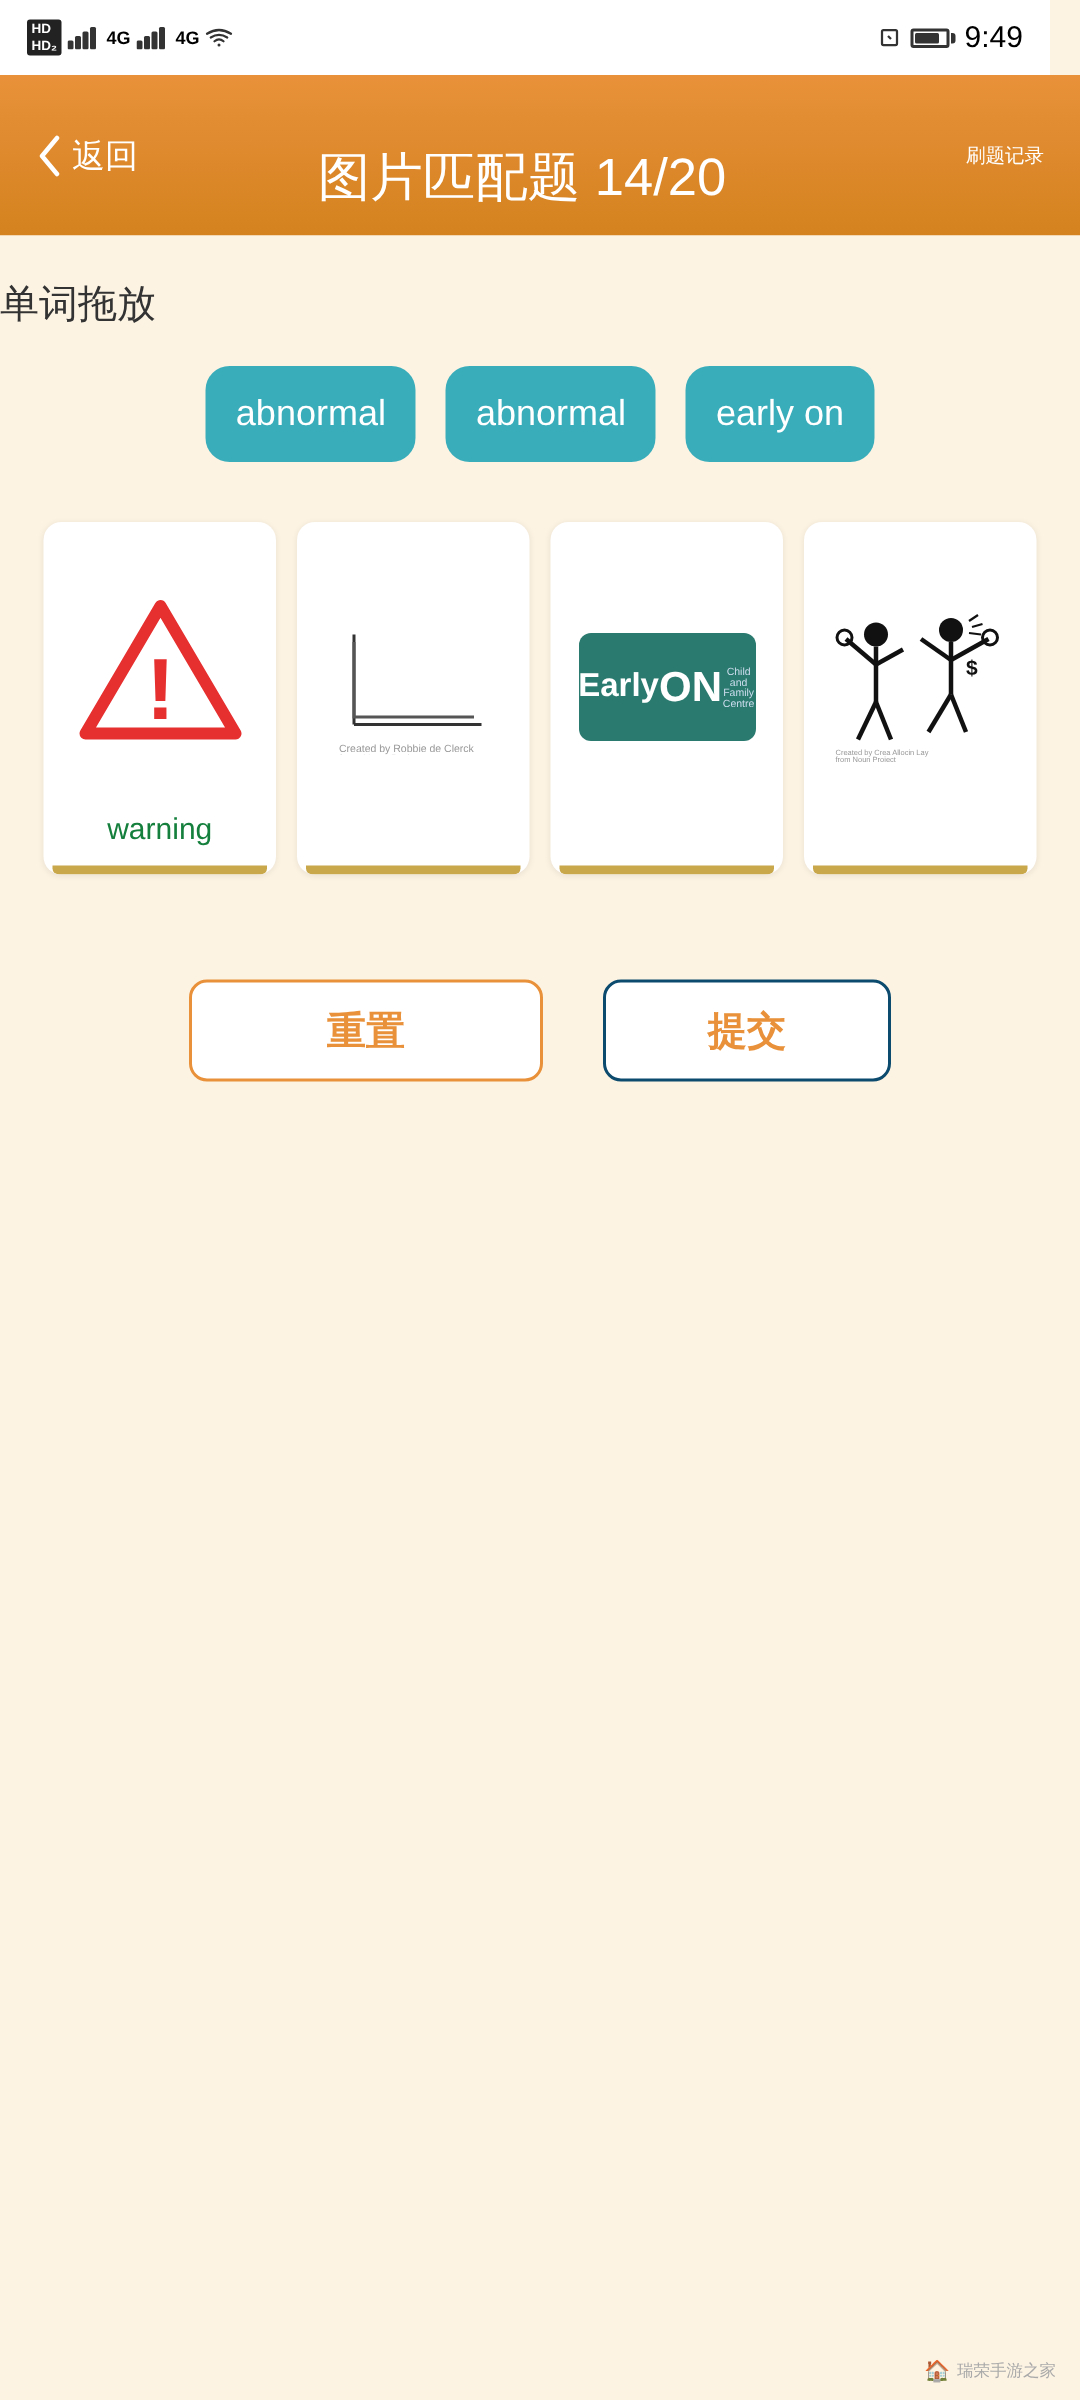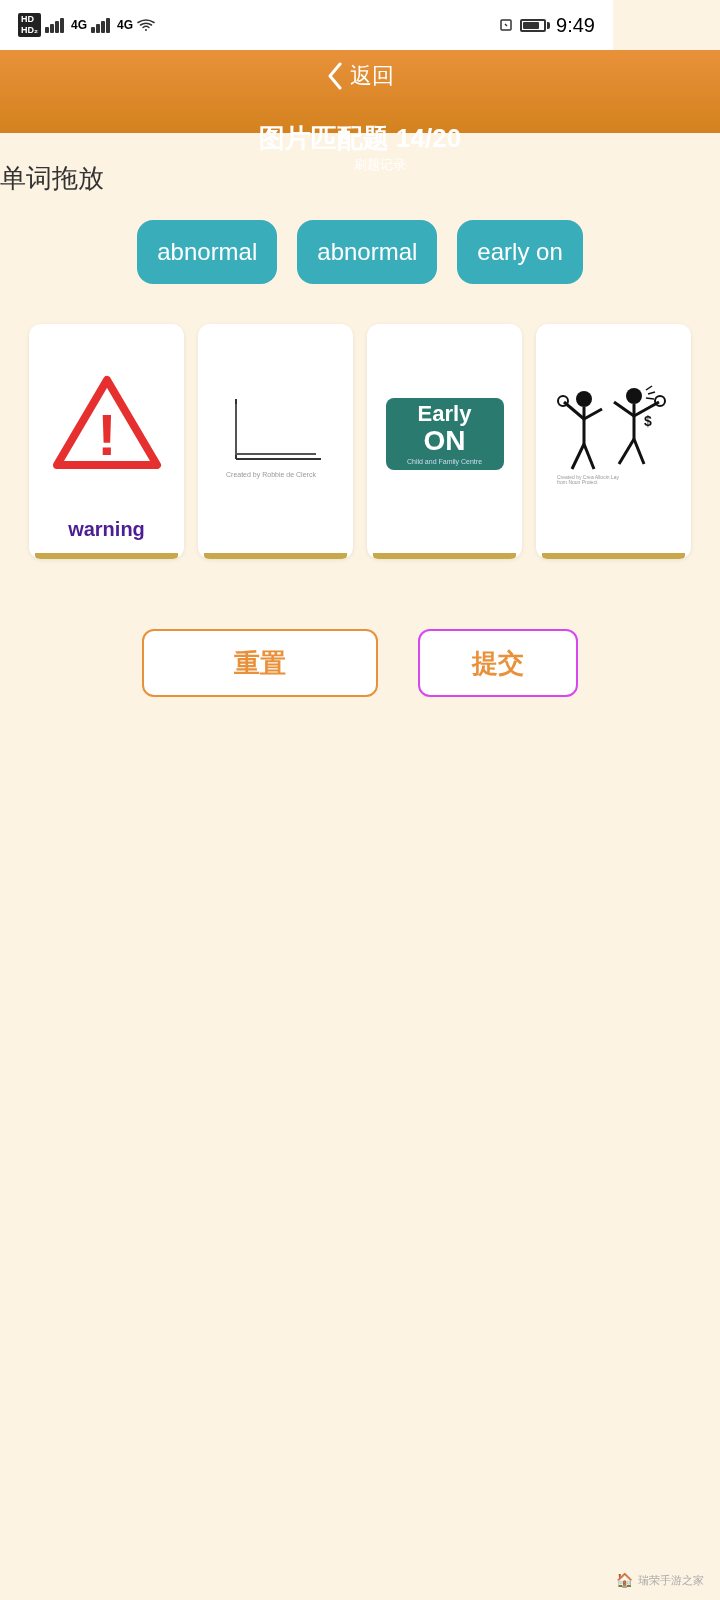--- a/index.html
+++ b/index.html
@@ -7,21 +7,21 @@
     body {
       width: 720px;
       min-height: 1600px;
       background-color: #fdf3e3;
       font-family: -apple-system, 'PingFang SC', 'Microsoft YaHei', sans-serif;
       overflow-x: hidden;
     }
 
     
     .status-bar {
-      width: 613px;
+      width: 700px;
       height: 50px;
       background: #fff;
       display: flex;
       align-items: center;
       justify-content: space-between;
       padding: 0 18px;
     }
     .status-left {
       display: flex;
       align-items: center;
@@ -70,40 +70,39 @@
       width: 3px;
       height: 7px;
       background: #333;
       border-radius: 0 2px 2px 0;
       margin-left: 1px;
     }
 
     
     .header {
       width: 720px;
-      height: 83px;
+      height: 107px;
       background: linear-gradient(to bottom, #e8913a, #d4821f);
       display: flex;
       align-items: center;
       justify-content: space-between;
-      padding: 11px 24px;
-      flex-direction: column;
+      padding: 0 24px;
     }
     .header-back {
       display: flex;
       align-items: center;
       gap: 6px;
       color: #fff;
       font-size: 22px;
       cursor: pointer;
     }
     .header-title {
       color: #fff;
-      font-size: 26px;
-      font-weight: 700;
+      font-size: 35px;
+      font-weight: 400;
       margin-top: 30px;
     }
     .header-record {
       color: #fff;
       font-size: 13px;
       cursor: pointer;
       margin-left: 40px;
     }
 
     
@@ -165,45 +164,45 @@
     }
     .card-image-area {
       width: 100%;
       flex: 1;
       display: flex;
       align-items: center;
       justify-content: center;
     }
     .card-label {
       font-size: 20px;
-      color: #4c1d95;
+      color: #15803d;
       padding: 8px 0 10px 0;
       text-align: center;
-      font-weight: 700;
+      font-weight: 400;
     }
     .card-bottom-bar {
       width: 100%;
       height: 6px;
       background: #c8a84b;
       border-radius: 0 0 4px 4px;
       margin-top: 2px;
     }
 
     
     .warning-svg { width: 110px; height: 95px; }
     
     .graph-svg { width: 110px; height: 90px; }
     
     .early-on-card-img {
       width: 118px;
       height: 72px;
       background: #2b7a6f;
       border-radius: 8px;
       display: flex;
-      flex-direction: column;
+      flex-direction: row;
       align-items: center;
       justify-content: center;
       color: #fff;
     }
     .early-on-title {
       font-size: 22px;
       font-weight: bold;
       line-height: 1.1;
     }
     .early-on-on {
@@ -232,23 +231,23 @@
       height: 68px;
       border: 2px solid #e8913a;
       background: #fff;
       border-radius: 12px;
       color: #e8913a;
       font-size: 26px;
       font-weight: 600;
       cursor: pointer;
     }
     .btn-submit {
-      width: 160px;
+      width: 192px;
       height: 68px;
-      border: 2px solid #d946ef;
+      border: 2px solid #0c4a6e;
       background: #fff;
       border-radius: 12px;
       color: #e8913a;
       font-size: 26px;
       font-weight: 600;
       cursor: pointer;
     }
 
     
     .footer-watermark {

